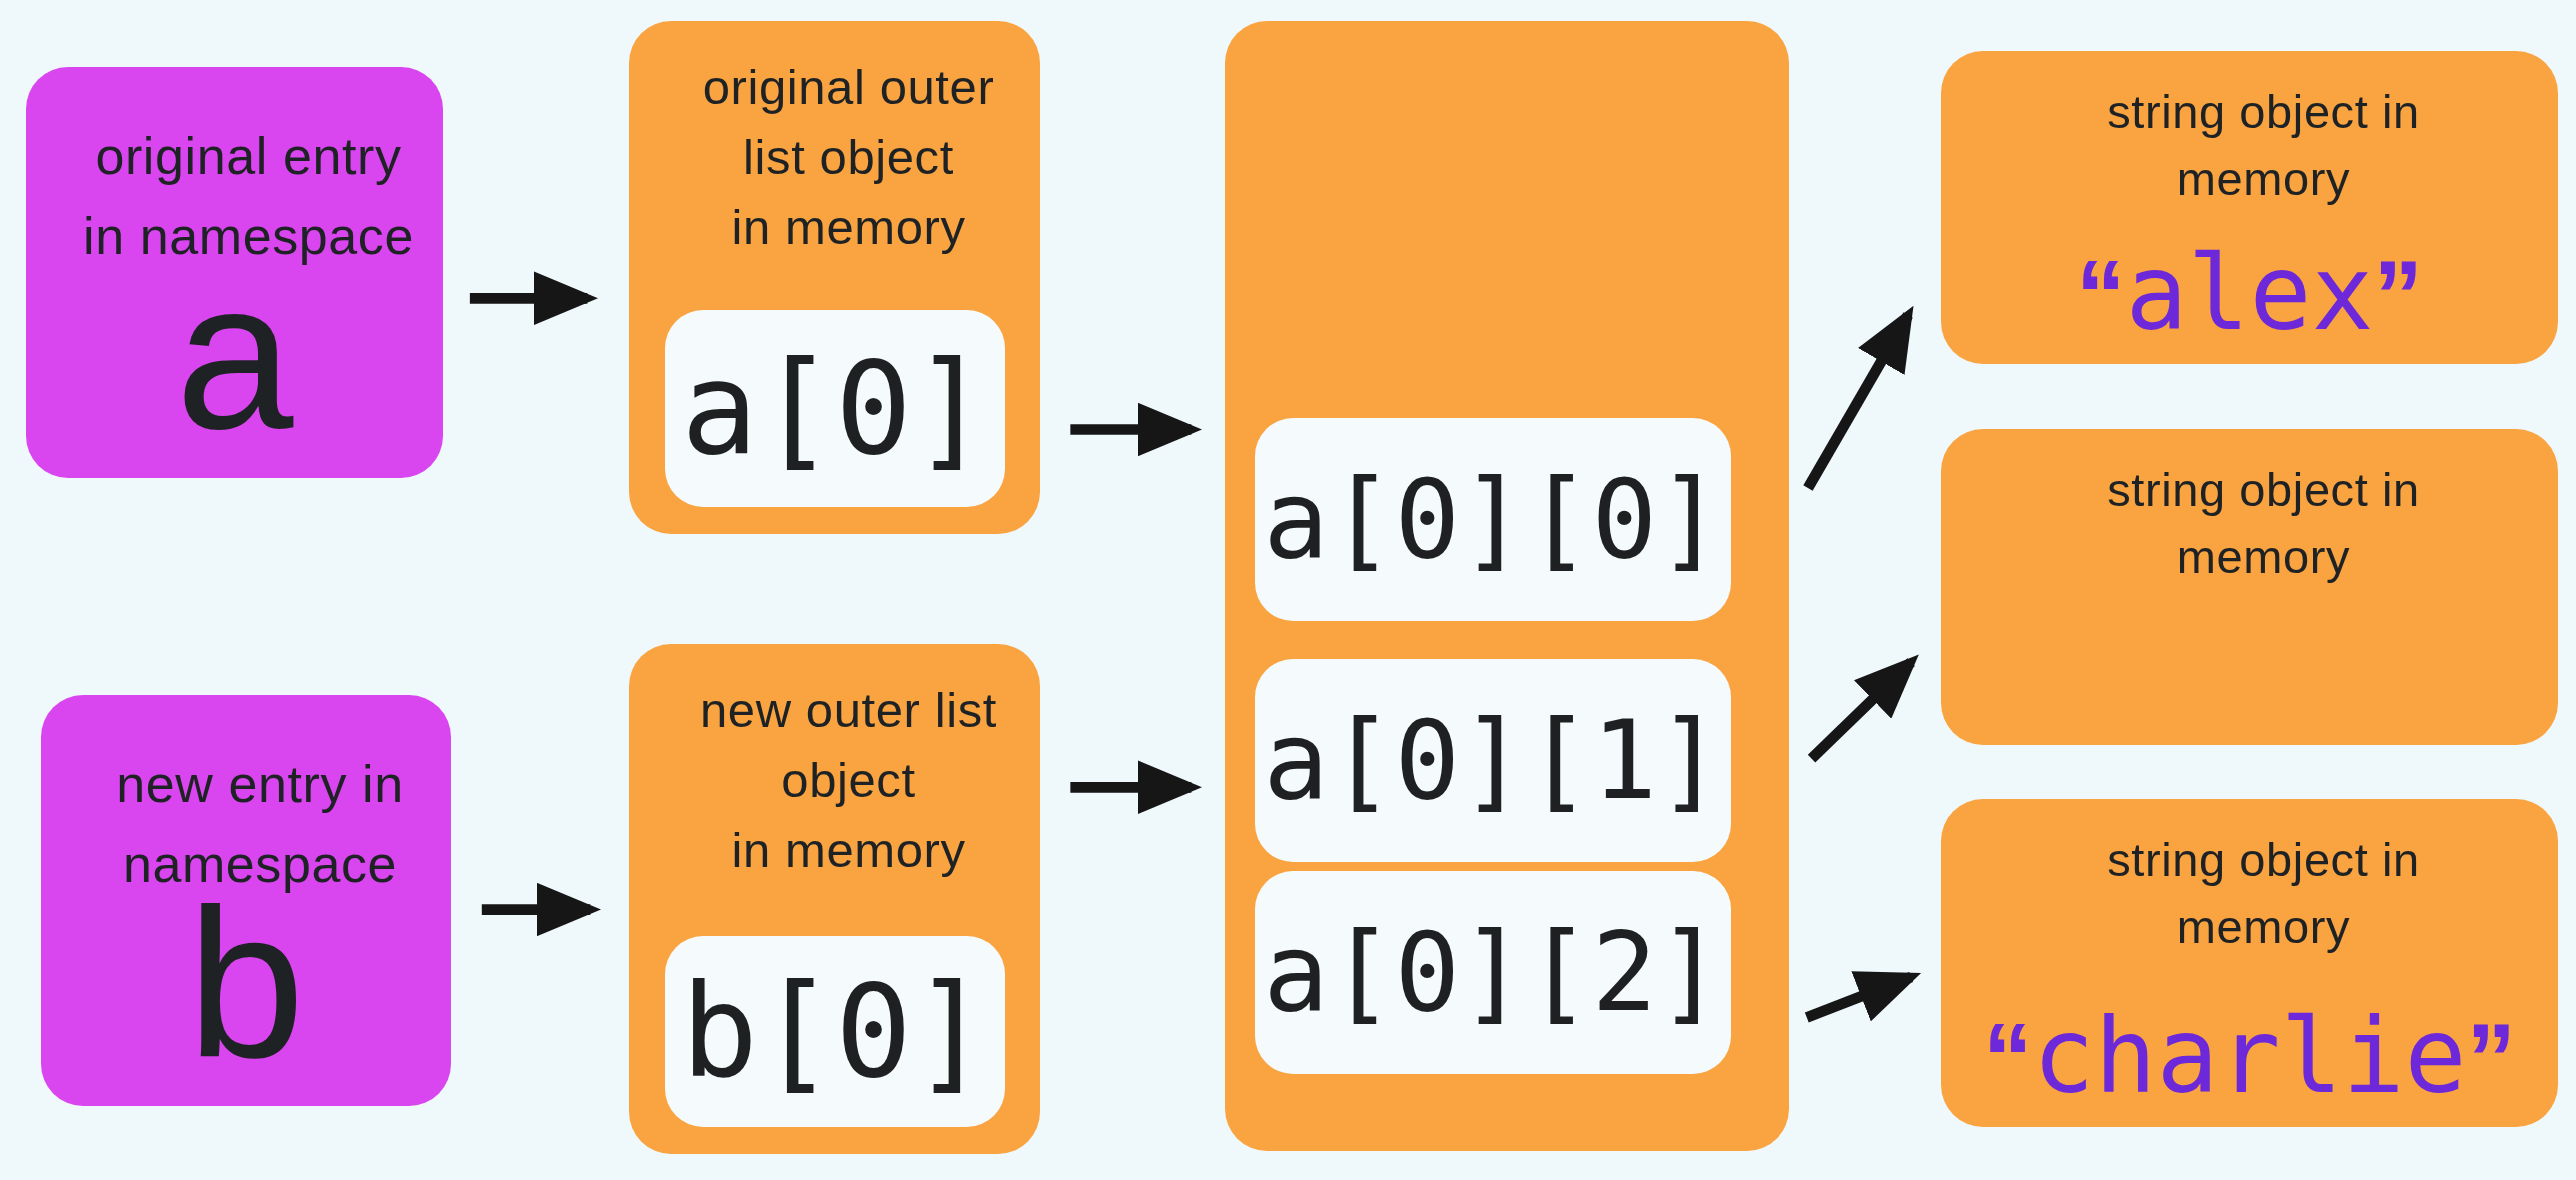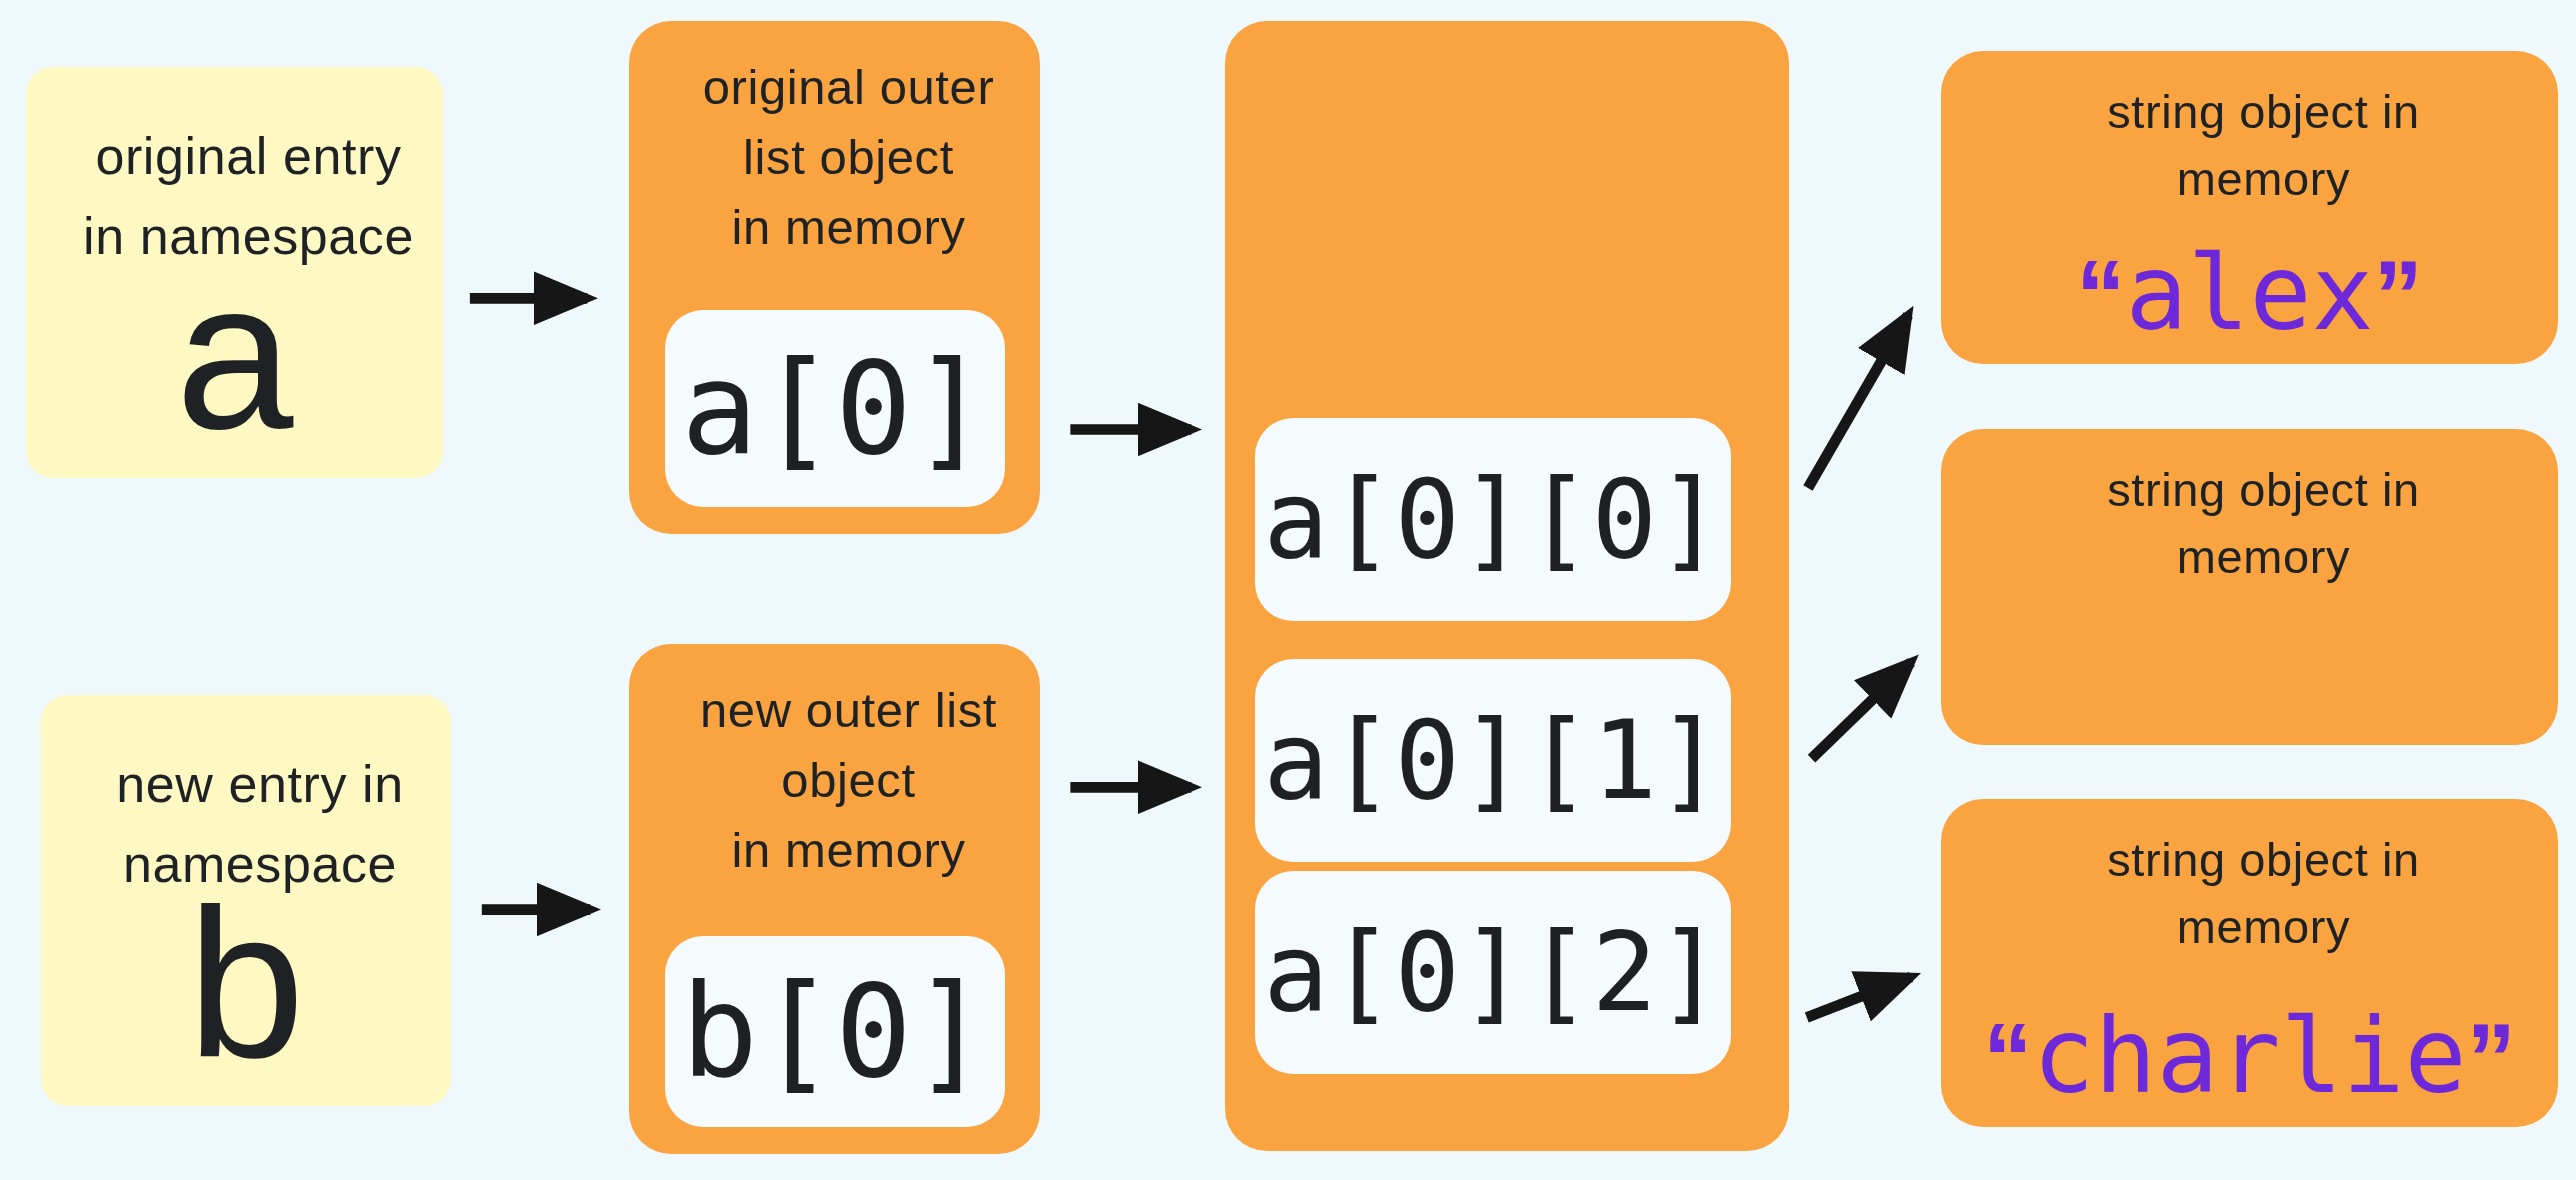--- a/index.html
+++ b/index.html
@@ -13,21 +13,21 @@
     position: relative;
     width: 2576px;
     height: 1181px;
     background: #EFF8FB;
     font-family: "Liberation Sans", sans-serif;
   }
   .box {
     position: absolute;
     border-radius: 42px;
   }
-  .blue   { background: #fef9c3; border-radius: 27px; }
+  .blue   { background: #d946ef; }
   .orange { background: #F9A440; }
   .labels {
     position: absolute;
     left: 0;
     right: 0;
     text-align: center;
     font-weight: 500;
     color: #1F2225;
     letter-spacing: 0.6px;
     padding-left: 28px;

